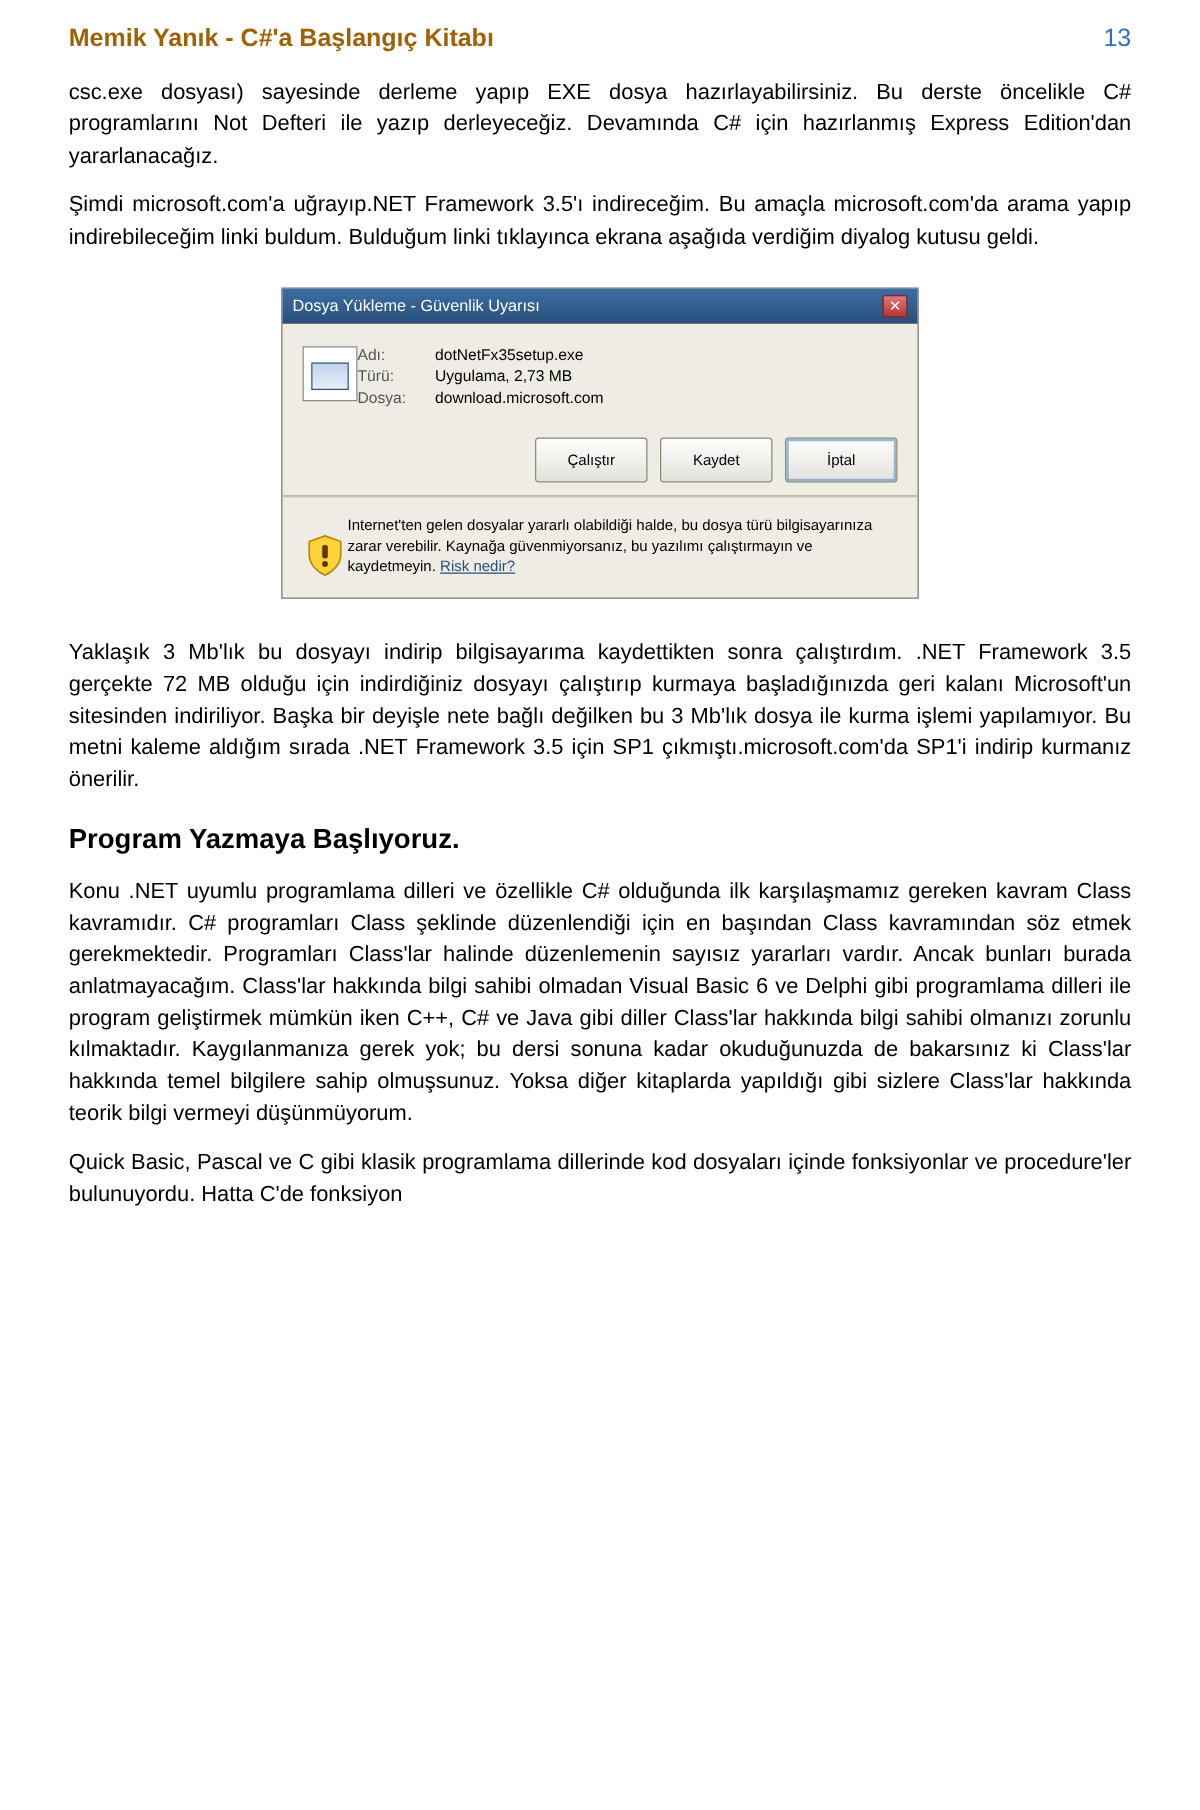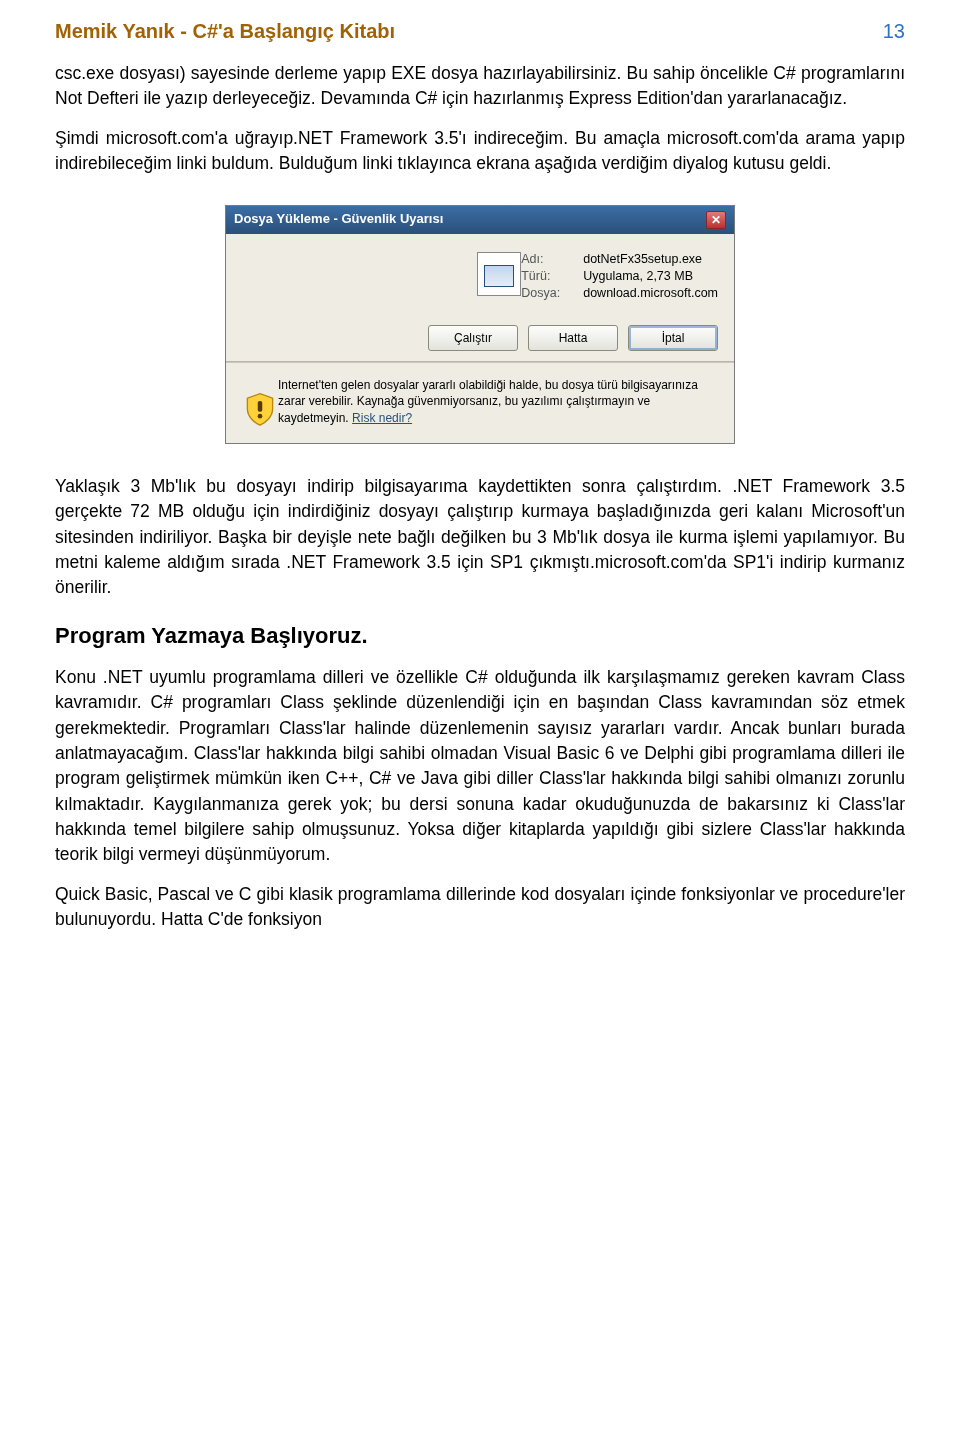--- a/index.html
+++ b/index.html
@@ -49,21 +49,22 @@
     border: 1px solid #7a7a7a;
     font-family: Tahoma, Arial, sans-serif;
     font-size: 12.5px;
   }
   .dlg-titlebar {
     background: linear-gradient(#3b6ea5, #2a4f7a);
     color: #fff;
     padding: 5px 8px;
     display: flex;
     justify-content: space-between;
-    font-weight: bold;
+    align-items: center;
+    font-weight: normal;
     font-size: 13px;
   }
   .dlg-close {
     width: 20px;
     height: 18px;
     background: linear-gradient(#e37a7a, #b63232);
     border: 1px solid #8b2525;
     border-radius: 2px;
     display: flex;
     align-items: center;
@@ -77,21 +78,20 @@
   }
   .dlg-question {
     font-weight: bold;
     font-size: 13px;
     margin-bottom: 18px;
   }
   .dlg-info-row {
     display: flex;
     align-items: flex-start;
     margin-bottom: 22px;
-    justify-content: flex-end;
   }
   .dlg-file-icon {
     width: 44px;
     height: 44px;
     border: 1px solid #888;
     background: #fff;
     display: flex;
     align-items: center;
     justify-content: center;
     flex-direction: column;
@@ -114,21 +114,21 @@
     margin-bottom: 3px;
   }
   .dlg-buttons {
     display: flex;
     justify-content: flex-end;
     gap: 10px;
     margin-bottom: 10px;
   }
   .dlg-buttons button {
     width: 90px;
-    height: 26px;
+    height: 36px;
     background: linear-gradient(#fdfdfd, #e3e3dc);
     border: 1px solid #8a8a7a;
     border-radius: 3px;
     font-family: Tahoma, sans-serif;
     font-size: 12px;
     cursor: pointer;
   }
   .dlg-buttons button.focus {
     box-shadow: 0 0 0 2px rgba(90,140,200,0.6) inset;
   }
@@ -159,21 +159,21 @@
   }
 </style>
 </head>
 <body>
 
 <div class="header-row">
   <span class="header-title">Memik Yanık - C#'a Başlangıç Kitabı</span>
   <span class="page-num">13</span>
 </div>
 
-<p class="para">csc.exe dosyası) sayesinde derleme yapıp EXE dosya hazırlayabilirsiniz. Bu sahip öncelikle C# programlarını Not Defteri ile yazıp derleyeceğiz. Devamında C# için hazırlanmış Express Edition'dan yararlanacağız.</p>
+<p class="para">csc.exe dosyası) sayesinde derleme yapıp EXE dosya hazırlayabilirsiniz. Bu derste öncelikle C# programlarını Not Defteri ile yazıp derleyeceğiz. Devamında C# için hazırlanmış Express Edition'dan yararlanacağız.</p>
 <p class="para">Şimdi microsoft.com'a uğrayıp.NET Framework 3.5'ı indireceğim. Bu amaçla microsoft.com'da arama yapıp indirebileceğim linki buldum. Bulduğum linki tıklayınca ekrana aşağıda verdiğim diyalog kutusu geldi.</p>
 
 <div class="dialog-wrap">
   <div class="dialog">
     <div class="dlg-titlebar">
       <span>Dosya Yükleme - Güvenlik Uyarısı</span>
       <span class="dlg-close">
         <span>✕</span>
       </span>
     </div>
@@ -186,21 +186,21 @@
           <dt>Adı:</dt>
           <dd>dotNetFx35setup.exe</dd>
           <dt>Türü:</dt>
           <dd>Uygulama, 2,73 MB</dd>
           <dt>Dosya:</dt>
           <dd>download.microsoft.com</dd>
         </dl>
       </div>
       <div class="dlg-buttons">
         <button>Çalıştır</button>
-        <button>Hatta</button>
+        <button>Kaydet</button>
         <button class="focus">İptal</button>
       </div>
       <div class="dlg-divider"></div>
       <div class="dlg-warning">
         <div class="shield-icon">
           <svg viewBox="0 0 40 40">
             <path d="M20 3 L34 8 L34 20 C34 28 27 35 20 38 C13 35 6 28 6 20 L6 8 Z" fill="#ffd23a" stroke="#b8860b" stroke-width="1.5"></path>
             <rect x="17.5" y="11" width="5" height="12" rx="2" fill="#5a3a00"></rect>
             <circle cx="20" cy="28" r="2.6" fill="#5a3a00"></circle>
           </svg>

